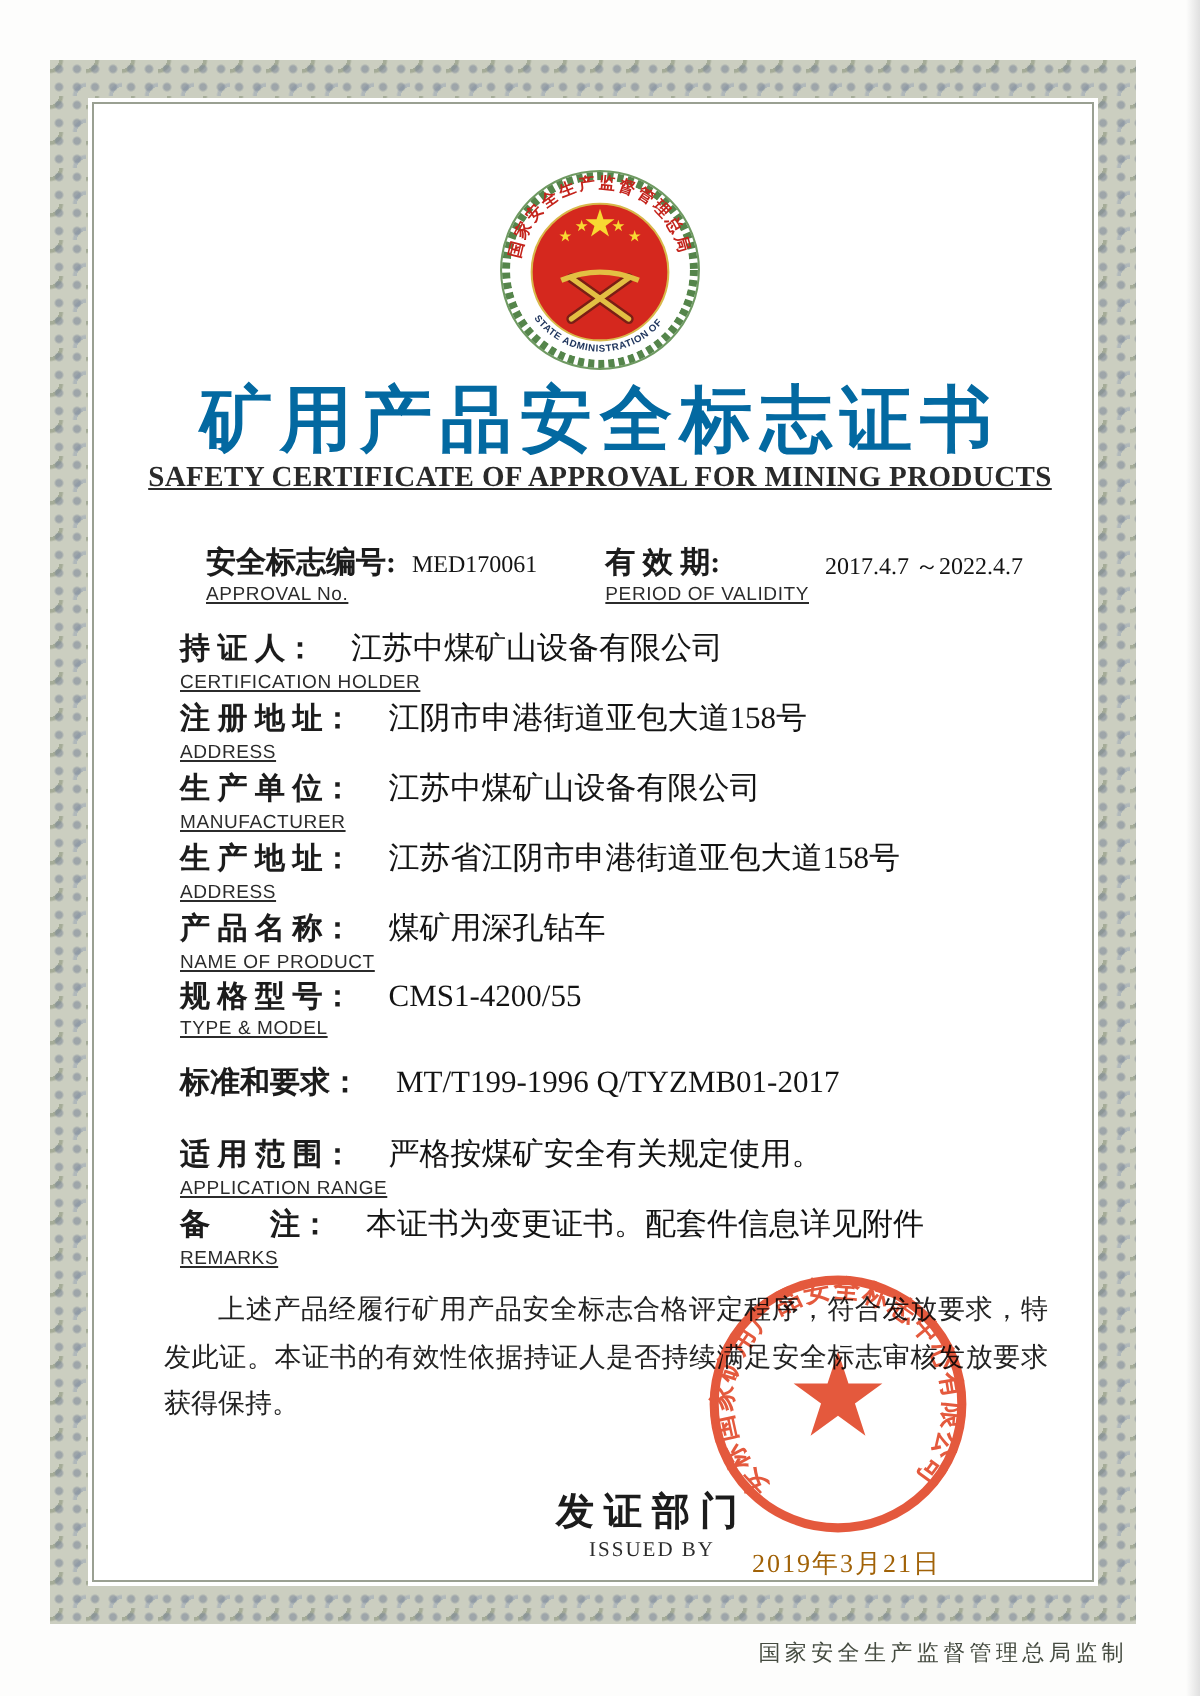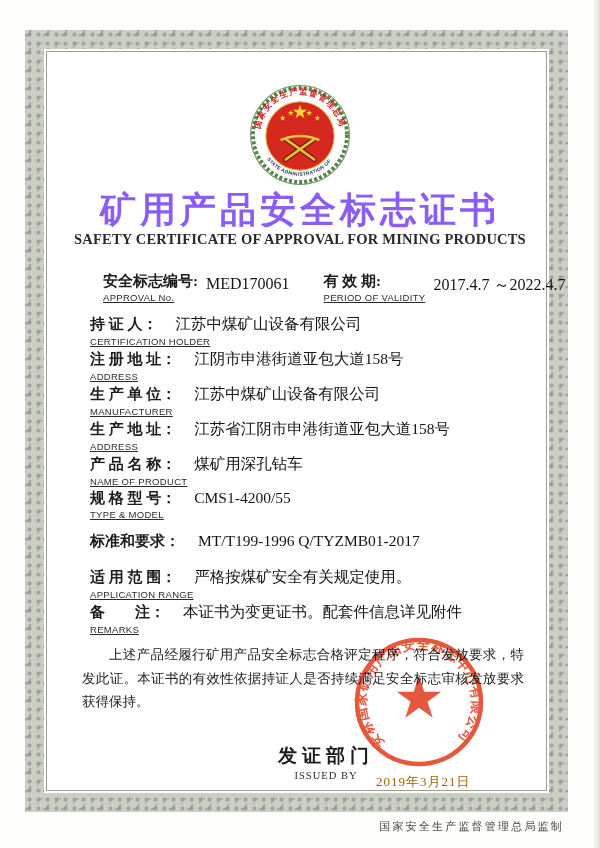--- a/index.html
+++ b/index.html
@@ -19,33 +19,33 @@
       radial-gradient(circle at 100% 100%, rgba(0,0,0,0) 4.5px, rgba(150,162,180,.5) 4.5px 6px, rgba(0,0,0,0) 7px);
     background-size:9px 9px,18px 18px,18px 18px;
   }
   .frame-inner{
     position:absolute;inset:19px;background:#fff;
     box-shadow: inset 0 0 0 2px #ffffff, inset 0 0 0 3px #9aa092;
   }
   .emblem{position:absolute;left:249px;top:84px;width:102px;height:102px;}
   .title-zh{
     position:absolute;left:0;top:186px;width:600px;text-align:center;
-    font-size:36px;font-weight:bold;letter-spacing:4px;color:#8b5cf6;
+    font-size:36px;font-weight:bold;letter-spacing:4px;color:#0369a1;
     font-family:"Liberation Serif",serif;
   }
   .title-en{
     position:absolute;left:0;top:231px;width:600px;text-align:center;
-    font-size:14.5px;font-weight:bold;letter-spacing:.2px;color:#2a2a2a;
+    font-size:14.5px;font-weight:bold;letter-spacing:.2px;color:#2a2a2a;text-decoration:underline;
   }
   .approval-row{position:absolute;left:103px;top:272px;width:450px;white-space:nowrap;}
   .lbl-group{display:inline-block;vertical-align:top;}
   .zh-label{font-size:15px;font-weight:bold;color:#1c1c1c;}
   .en-label{font-size:9.5px;letter-spacing:.3px;color:#2b2b2b;margin-top:1px;
     font-family:"Liberation Sans",sans-serif;text-decoration:underline;}
-  .inline-value{display:inline-block;vertical-align:top;font-size:16px;padding-top:3px;color:#141414;}
+  .inline-value{display:inline-block;vertical-align:top;font-size:12px;padding-top:3px;color:#141414;}
   .gap-l{margin-left:8px;} .gap-xl{margin-left:34px;}
   .field-row{position:absolute;left:90px;width:460px;white-space:nowrap;}
   .field-row .value{font-size:15.5px;margin-left:18px;color:#141414;font-family:Liberation Serif, serif;}
   .declaration{
     position:absolute;left:82px;top:643px;width:442px;
     font-size:13.5px;line-height:23.5px;text-indent:2em;text-align:justify;color:#222;
   }
   .issued{position:absolute;left:278px;top:699px;text-align:center;margin-top:44px;}
   .issued .zh{font-size:19px;font-weight:bold;letter-spacing:5px;color:#1c1c1c;}
   .issued .en{font-size:10.5px;letter-spacing:1px;color:#2b2b2b;margin-top:1px;}

